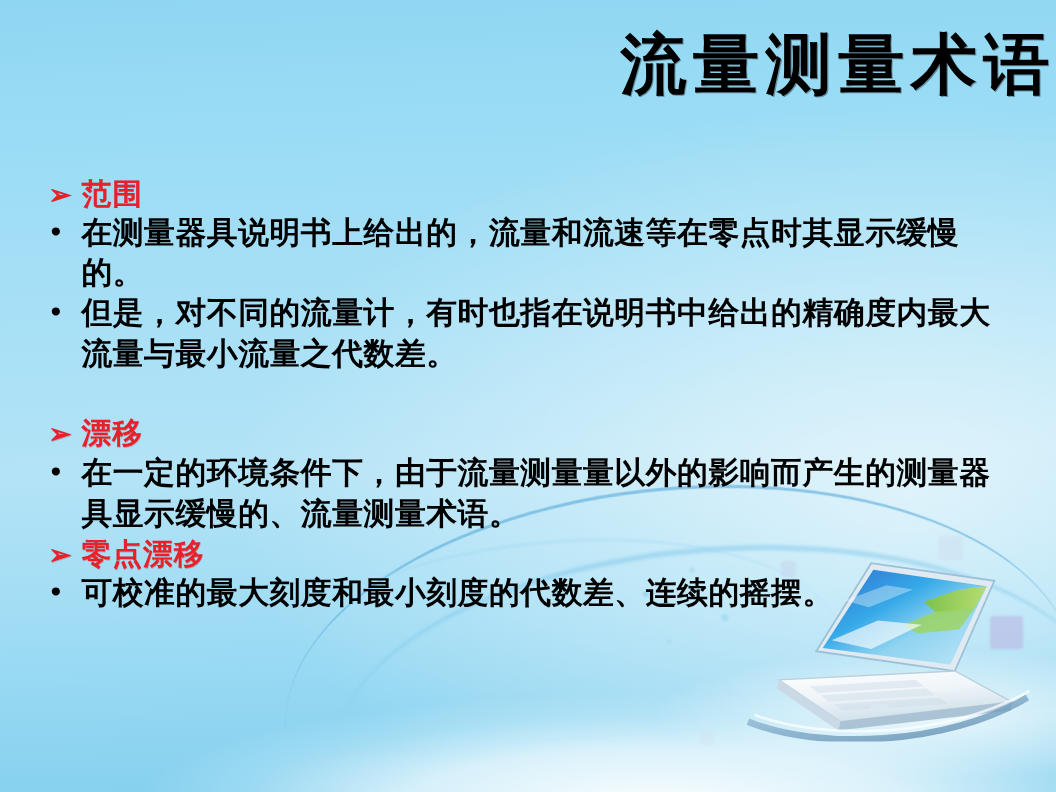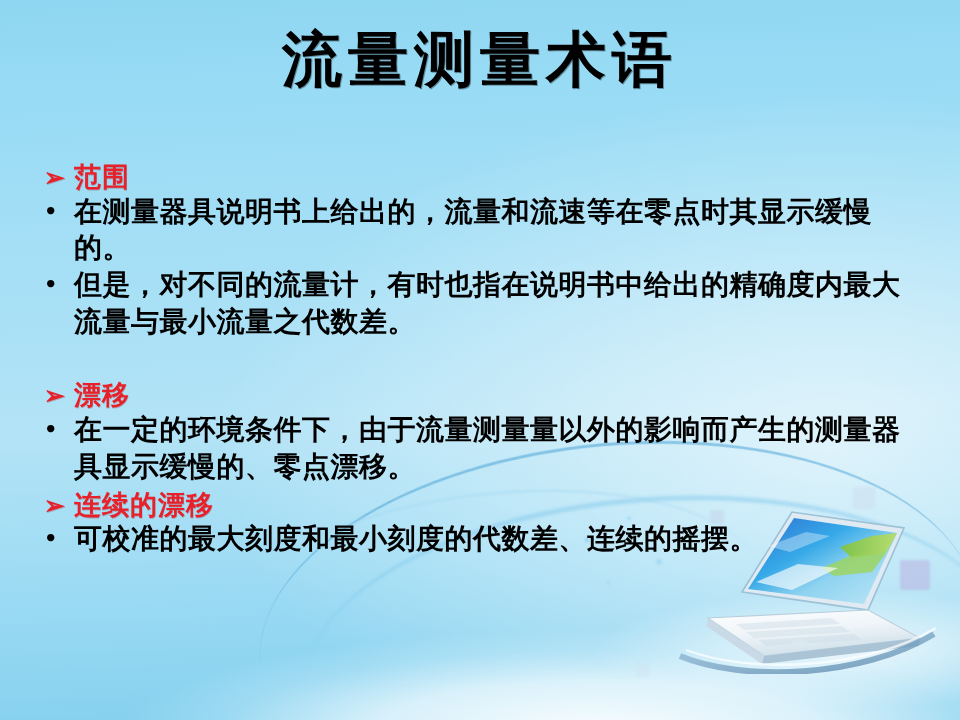--- a/index.html
+++ b/index.html
@@ -114,21 +114,21 @@
     pointer-events: none;
     filter: blur(0.5px);
   }
 
   
   #title {
     position: absolute;
     top: 26px;
     left: 0;
     width: 960px;
-    text-align: center;
+    text-align: right;
     font-family: "DejaVu Serif", "Liberation Serif", serif;
     font-size: 60px;
     font-weight: 700;
     line-height: 1.12;
     color: #000000;
     letter-spacing: 6px;
     text-shadow: 1px 1px 0 rgba(0,0,0,0.35);
   }
 
   
@@ -275,30 +275,30 @@
     <div class="gap-large"></div>
 
     <div class="section">
       <div class="heading">
         <span class="arrow-marker">➢</span>
         <span>漂移</span>
       </div>
 
       <div class="bullet">
         <span class="dot-marker">•</span>
-        <span class="bullet-text">在一定的环境条件下，由于流量测量量以外的影响而产生的测量器具显示缓慢的、零点漂移。</span>
+        <span class="bullet-text">在一定的环境条件下，由于流量测量量以外的影响而产生的测量器具显示缓慢的、流量测量术语。</span>
       </div>
     </div>
 
     <div class="gap-small"></div>
 
     <div class="section">
       <div class="heading">
         <span class="arrow-marker">➢</span>
-        <span>连续的漂移</span>
+        <span>零点漂移</span>
       </div>
 
       <div class="bullet">
         <span class="dot-marker">•</span>
         <span class="bullet-text">可校准的最大刻度和最小刻度的代数差、连续的摇摆。</span>
       </div>
     </div>
 
   </div>
 </div>

